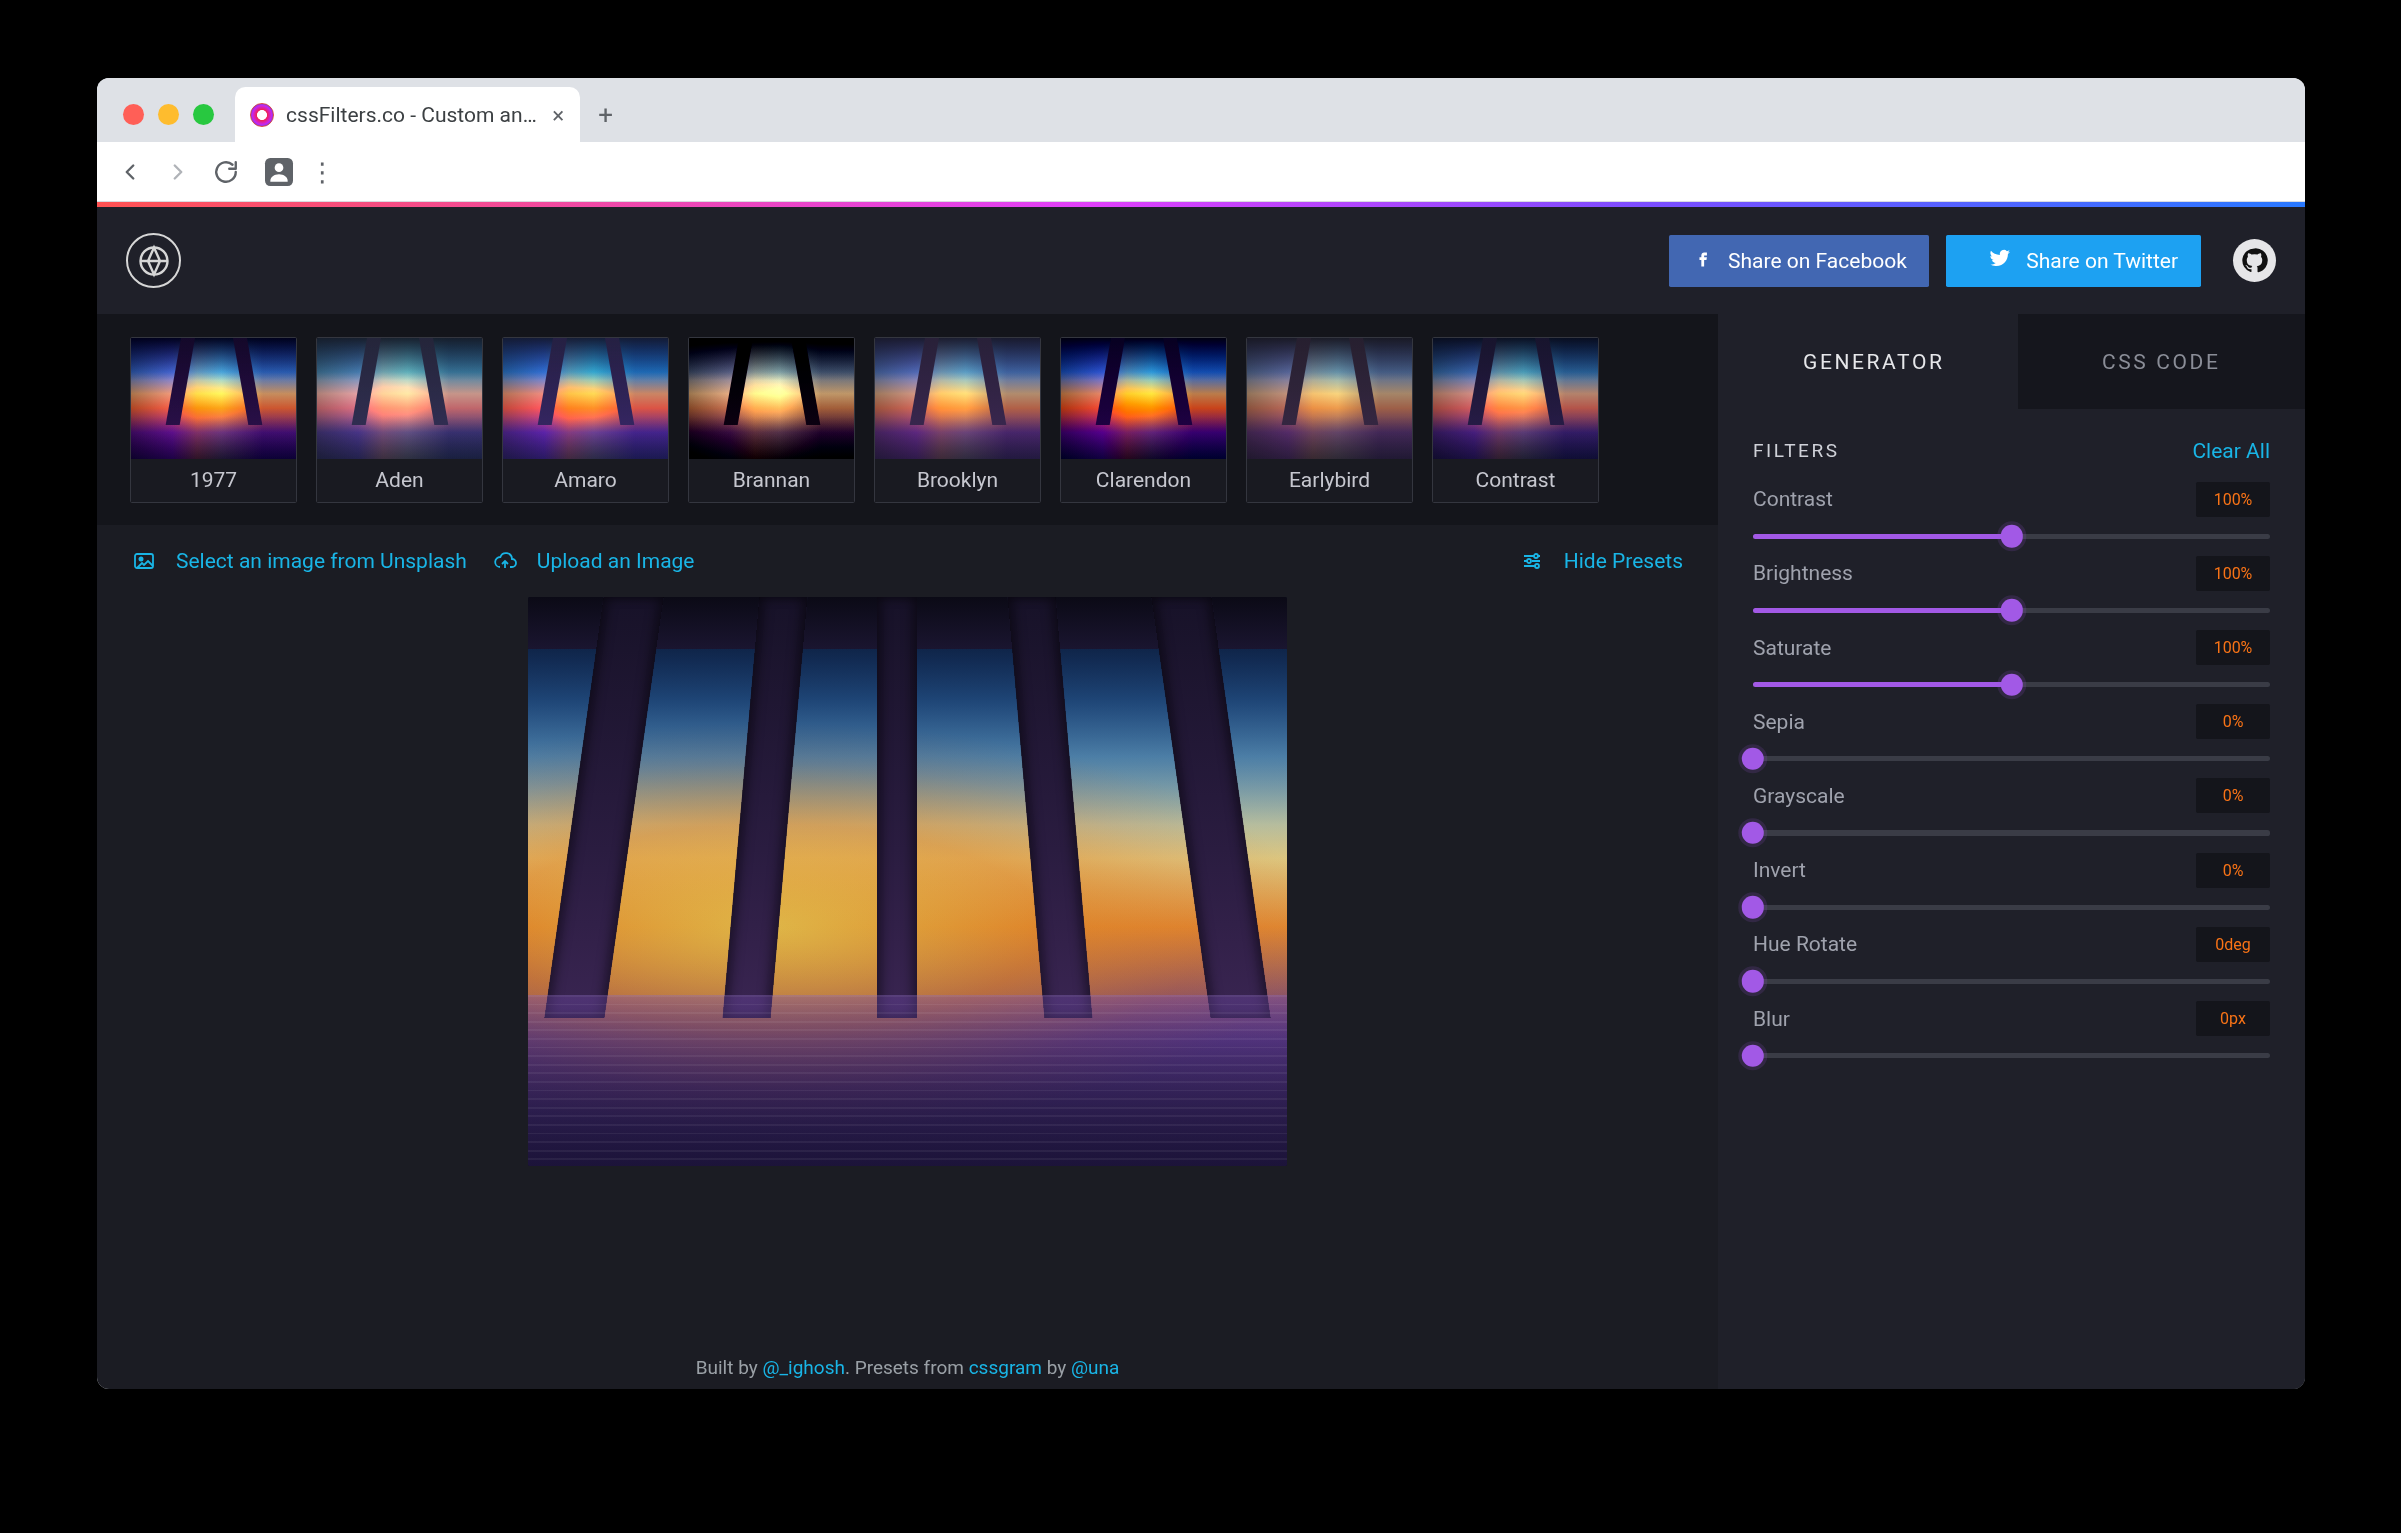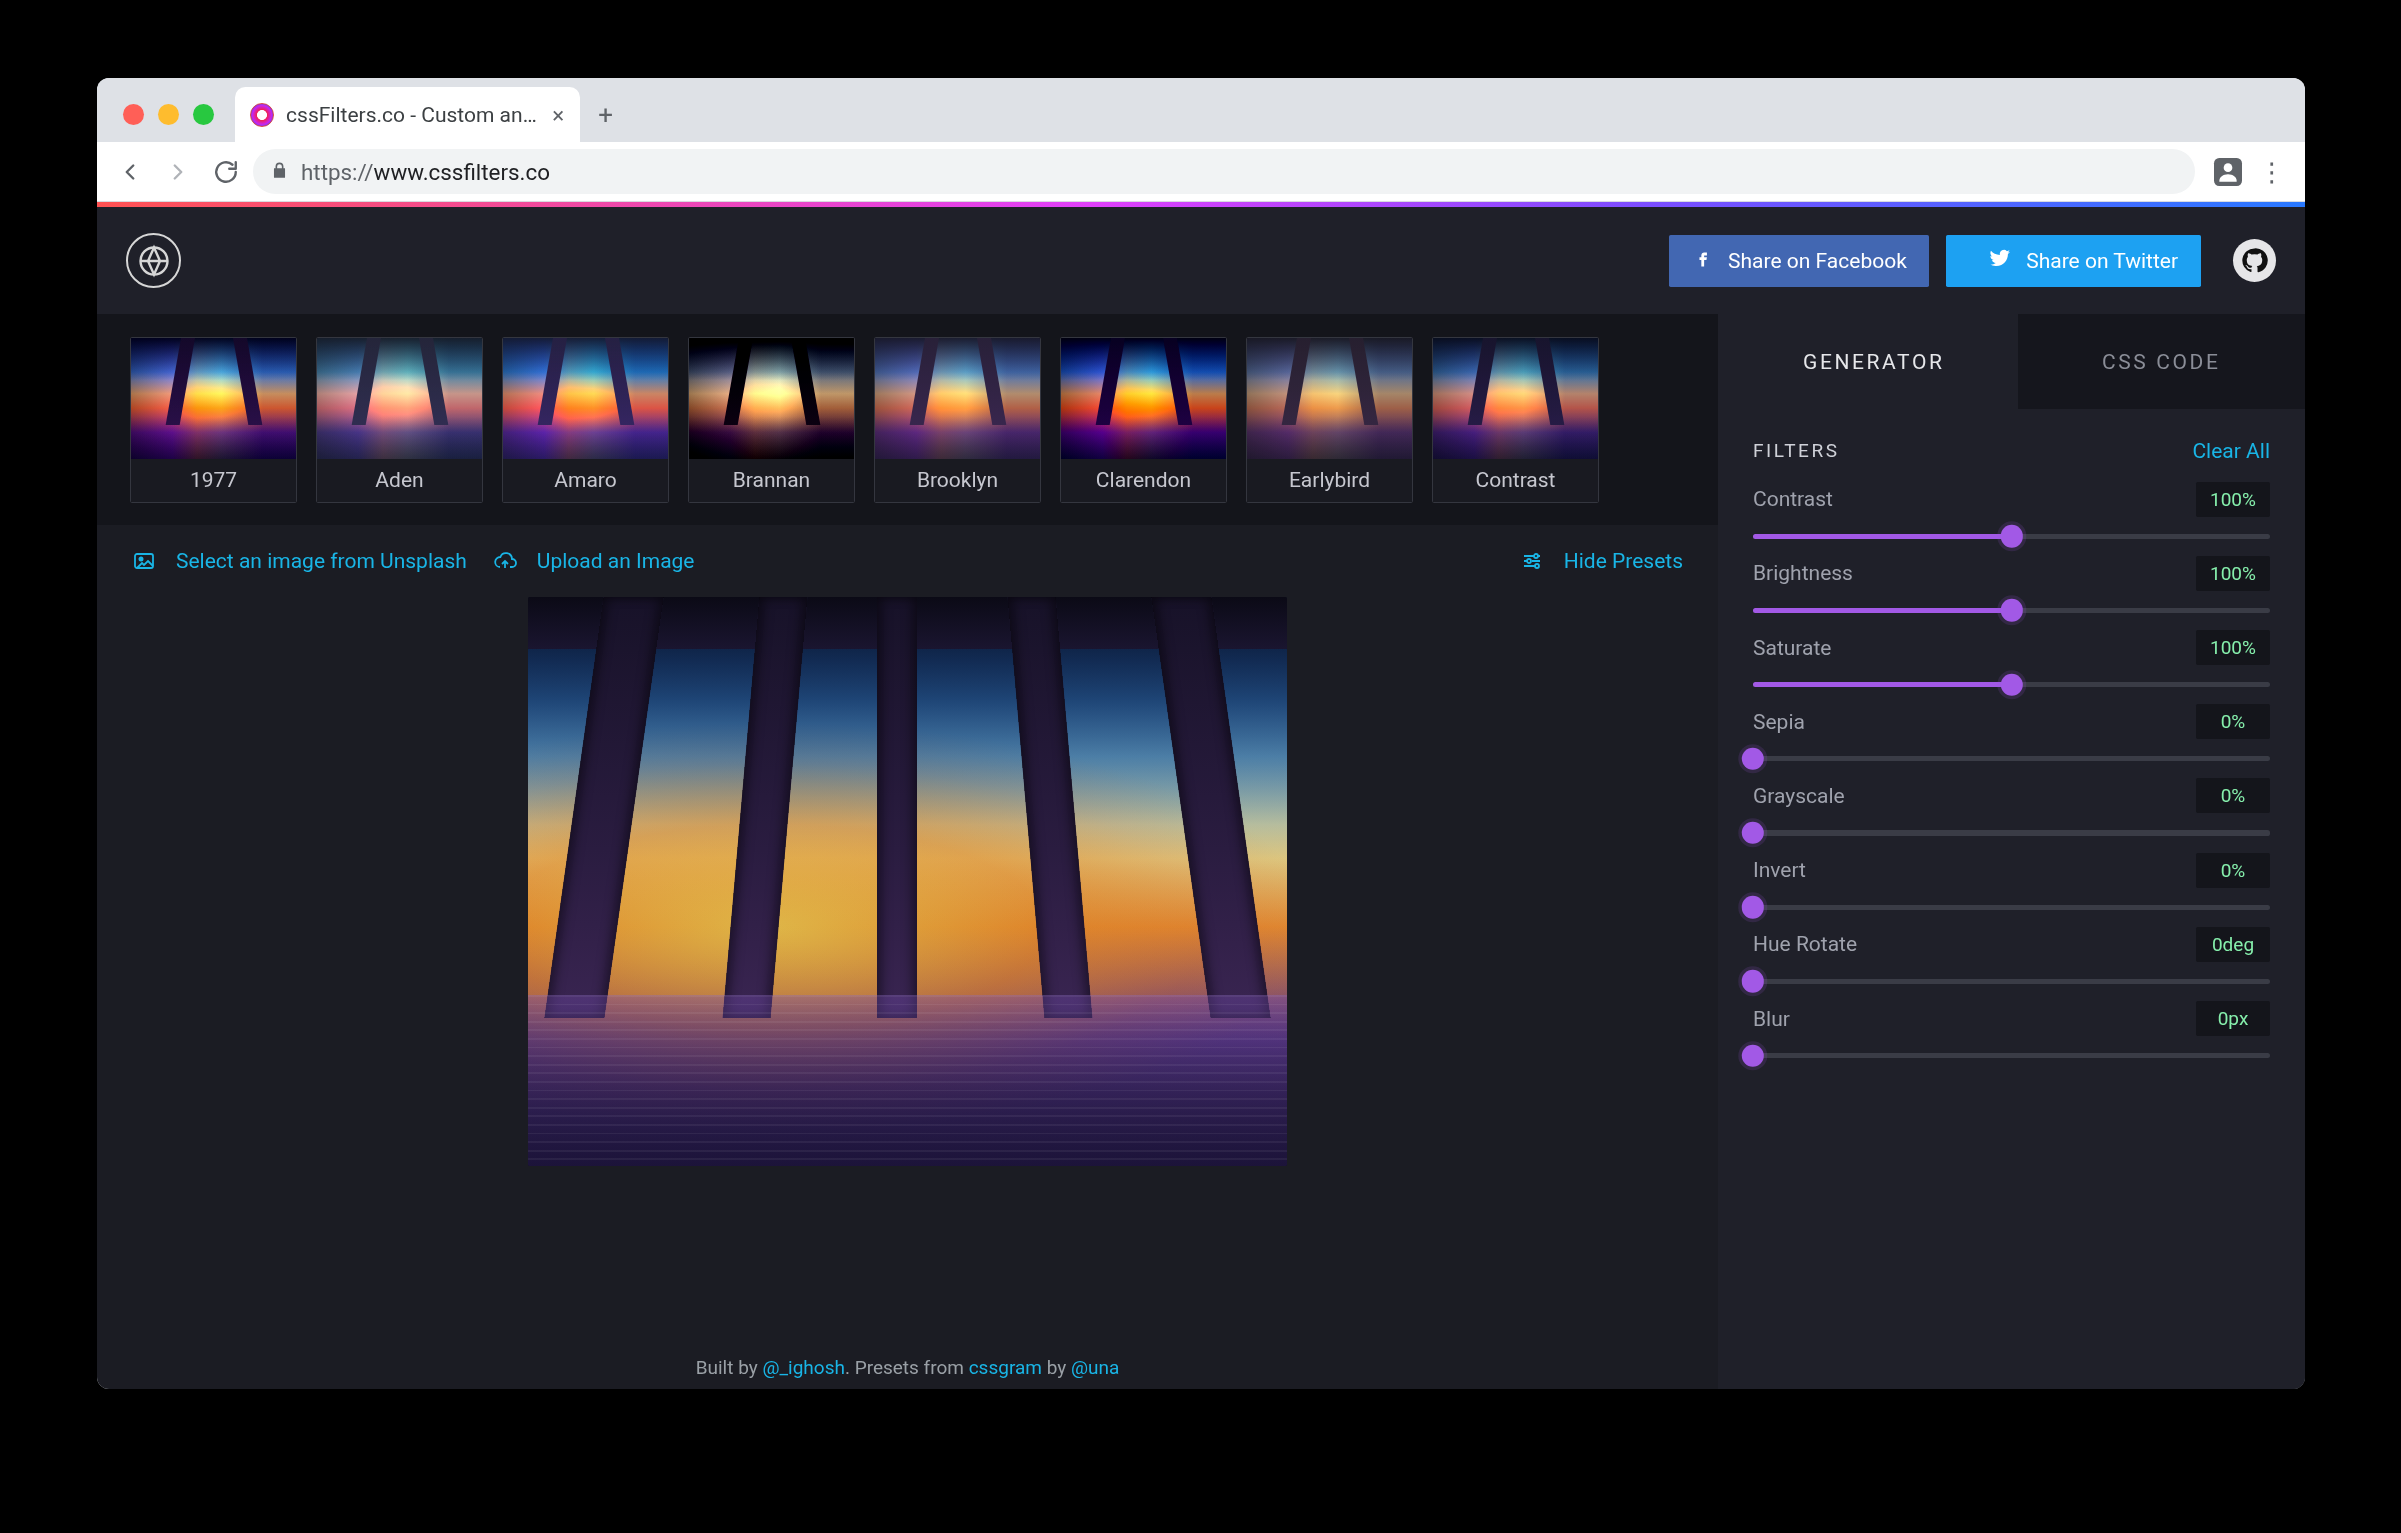--- a/index.html
+++ b/index.html
@@ -199,21 +199,21 @@
   .panel{ padding: 14px 35px 0 35px; overflow:auto; }
   .panel-head{ display:flex; align-items:center; justify-content:space-between; margin: 15.5px 0 19px 0; }
   .panel-title{ color:#cfd1d8; font-size:19px; letter-spacing:2.6px; }
   .clear{ color:#19b5e6; font-size:21px; cursor:pointer; }
 
   .slider{ margin-bottom: 17px; }
   .srow{ display:flex; align-items:center; justify-content:space-between; }
   .sname{ color:#9fa2ad; font-size:21px; }
   .sval{
     min-width:74px; height:35px;
-    background:#14151b; color:#86efac; font-size:19px;
+    background:#14151b; color:#f97316; font-size:16px;
     display:flex; align-items:center; justify-content:center;
     border-radius:1.7px; padding:0 8.6px;
   }
   .track{
     position:relative; height:5.2px; background:#3a3c46; border-radius:2.6px;
     margin-top:17px;
   }
   .fill{ position:absolute; left:0; top:0; bottom:0; background:#a259e6; border-radius:2.6px; }
   .knob{
     position:absolute; top:50%; width:22.4px; height:22.4px; border-radius:50%;
@@ -250,30 +250,20 @@
       <div class="tb-btn disabled">
         <svg viewBox="0 0 24 24" fill="none" stroke="currentColor" stroke-width="2.2" stroke-linecap="round" stroke-linejoin="round">
             <polyline points="9 18 15 12 9 6"></polyline>
           </svg>
       </div>
       <div class="tb-btn">
         <svg viewBox="0 0 24 24" fill="none" stroke="currentColor" stroke-width="2.2" stroke-linecap="round" stroke-linejoin="round">
             <path d="M21 12a9 9 0 1 1-3-6.7"></path>
             <polyline points="21 3 21 9 15 9"></polyline>
           </svg>
-      </div>
-      <div class="omnibox">
-        <span class="lock">
-          <svg width="19" height="19" viewBox="0 0 24 24" fill="currentColor">
-              <path d="M17 9V7a5 5 0 0 0-10 0v2H5v12h14V9h-2zm-8 0V7a3 3 0 1 1 6 0v2H9z"></path>
-            </svg>
-        </span>
-        <span class="url">
-          <span class="dim">https://</span><span>www.cssfilters.co</span>
-        </span>
       </div>
       <div class="right-icons">
         <div class="tb-btn">
           <div class="avatar-badge">
             <svg width="17" height="17" viewBox="0 0 24 24" fill="#fff">
                 <circle cx="12" cy="8" r="4"></circle>
                 <path d="M4 20c0-3.3 3.6-6 8-6s8 2.7 8 6v1H4v-1z"></path>
               </svg>
           </div>
         </div>

